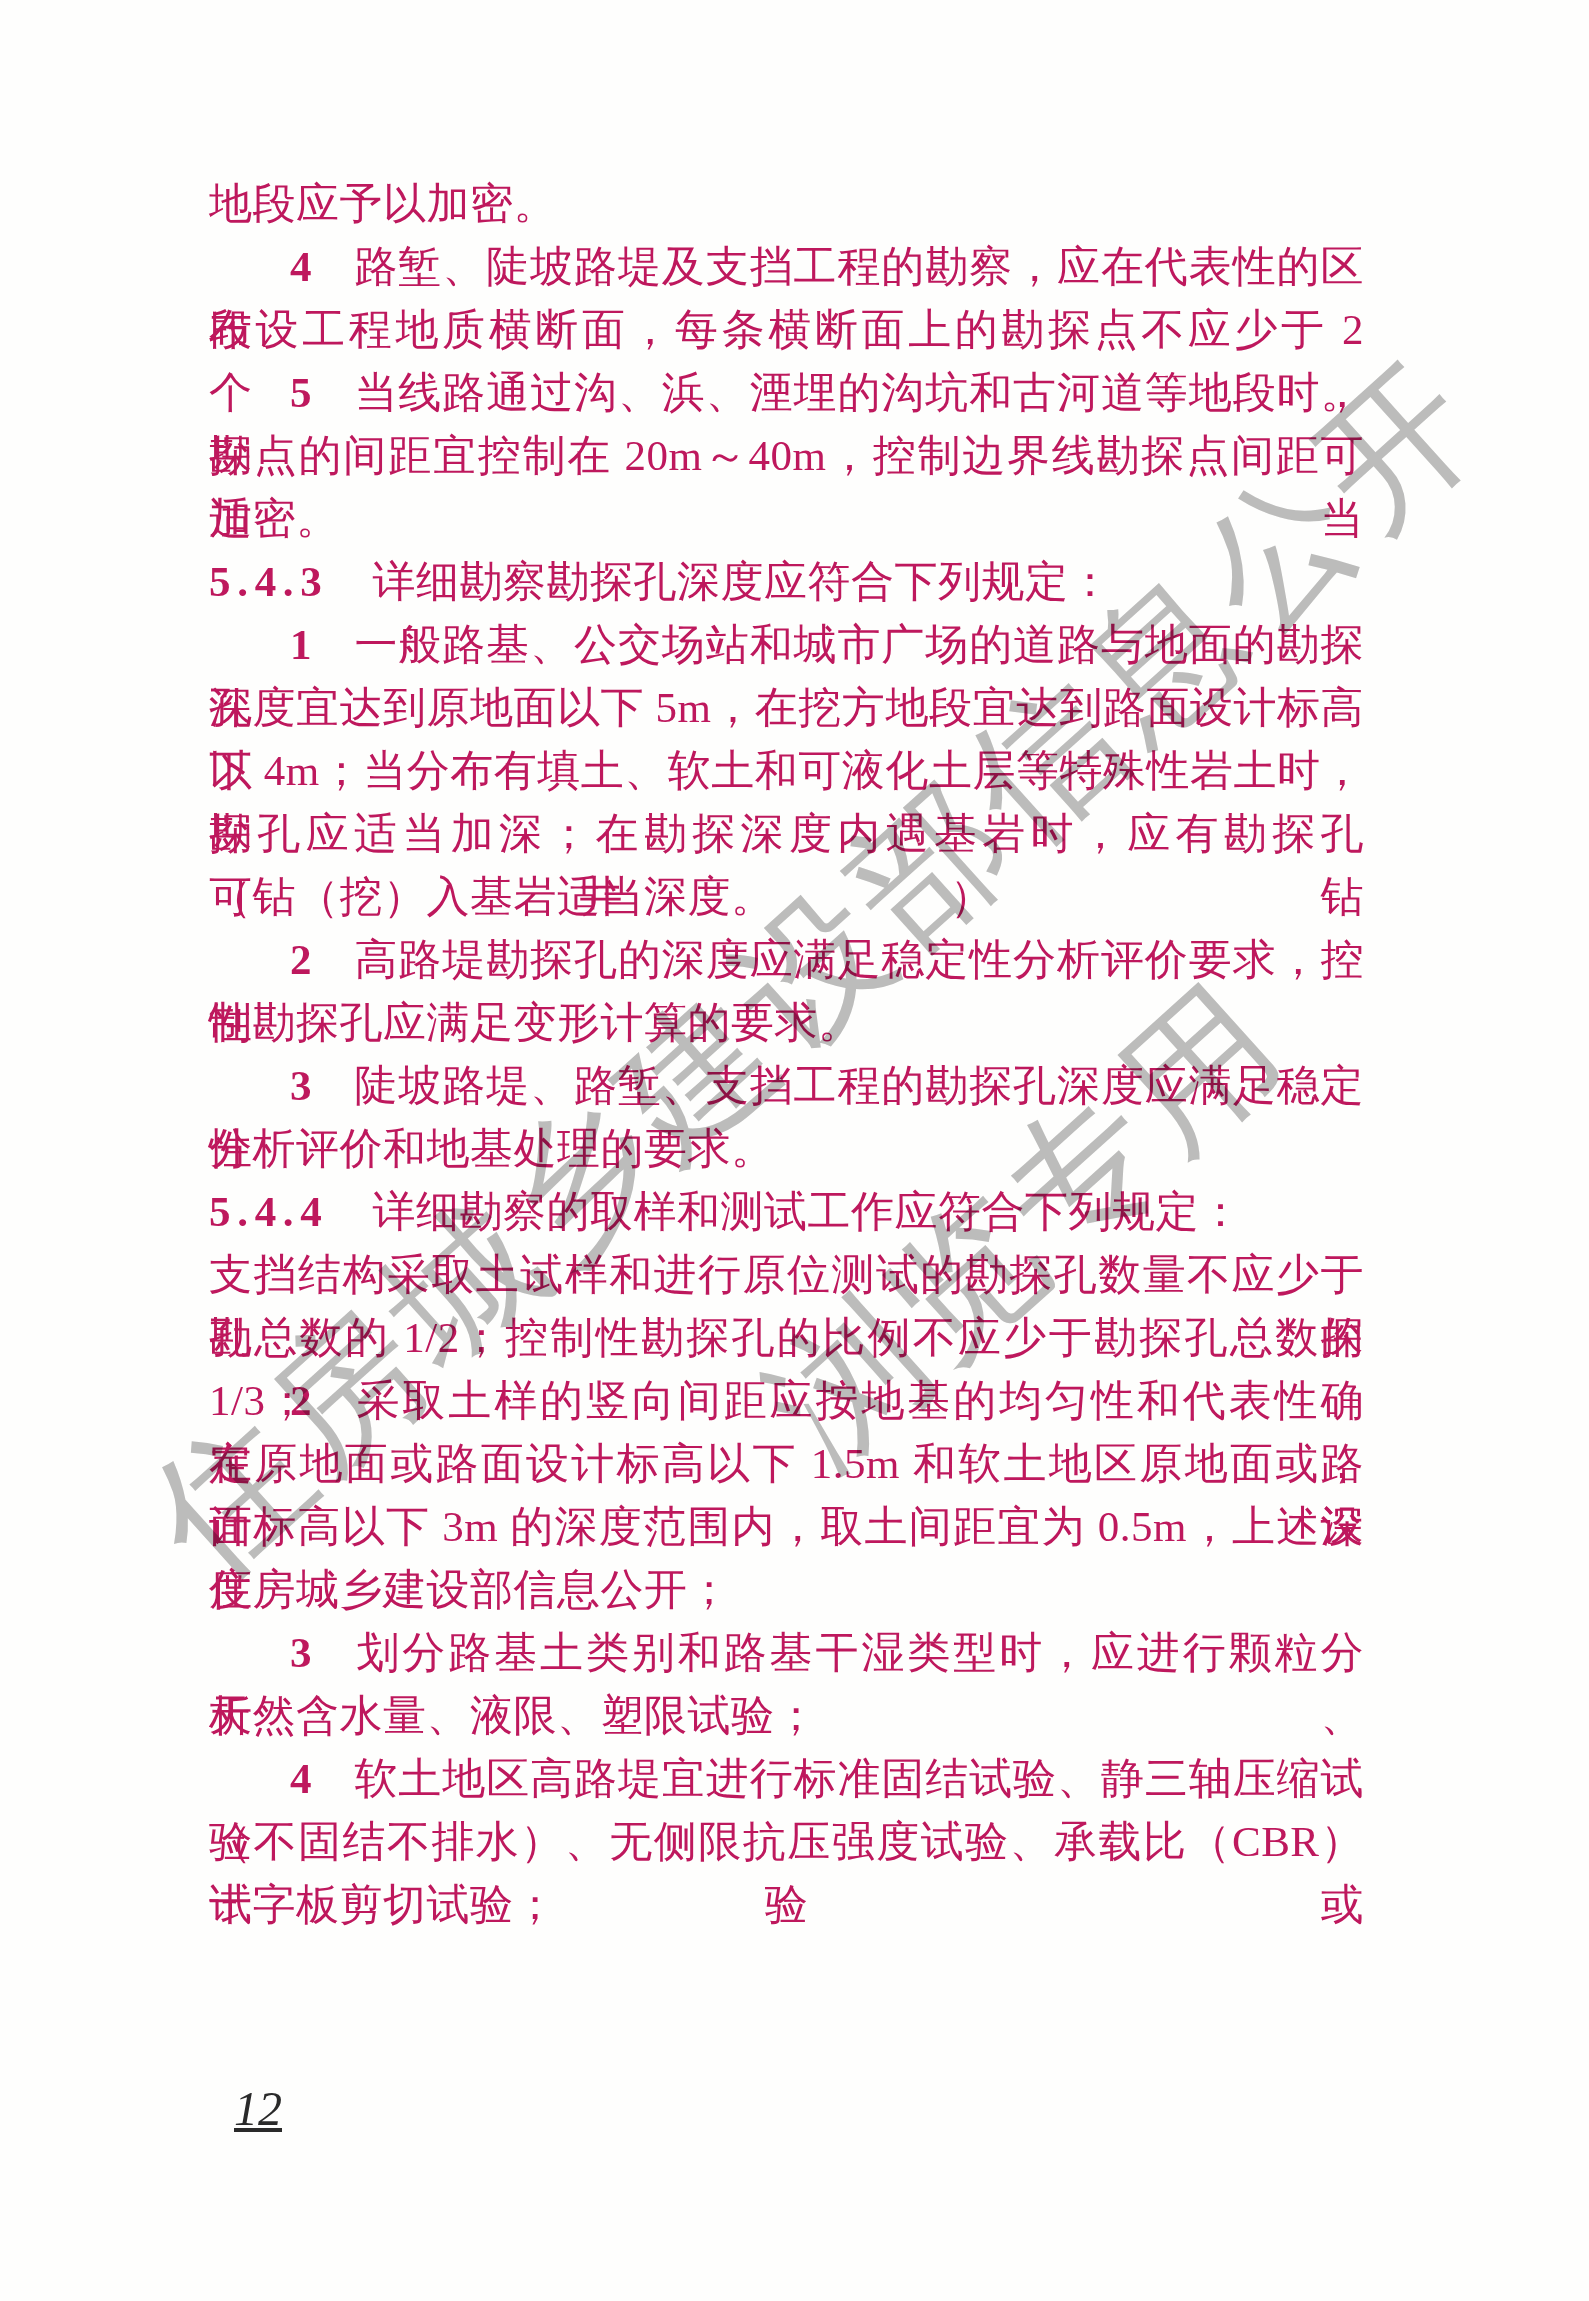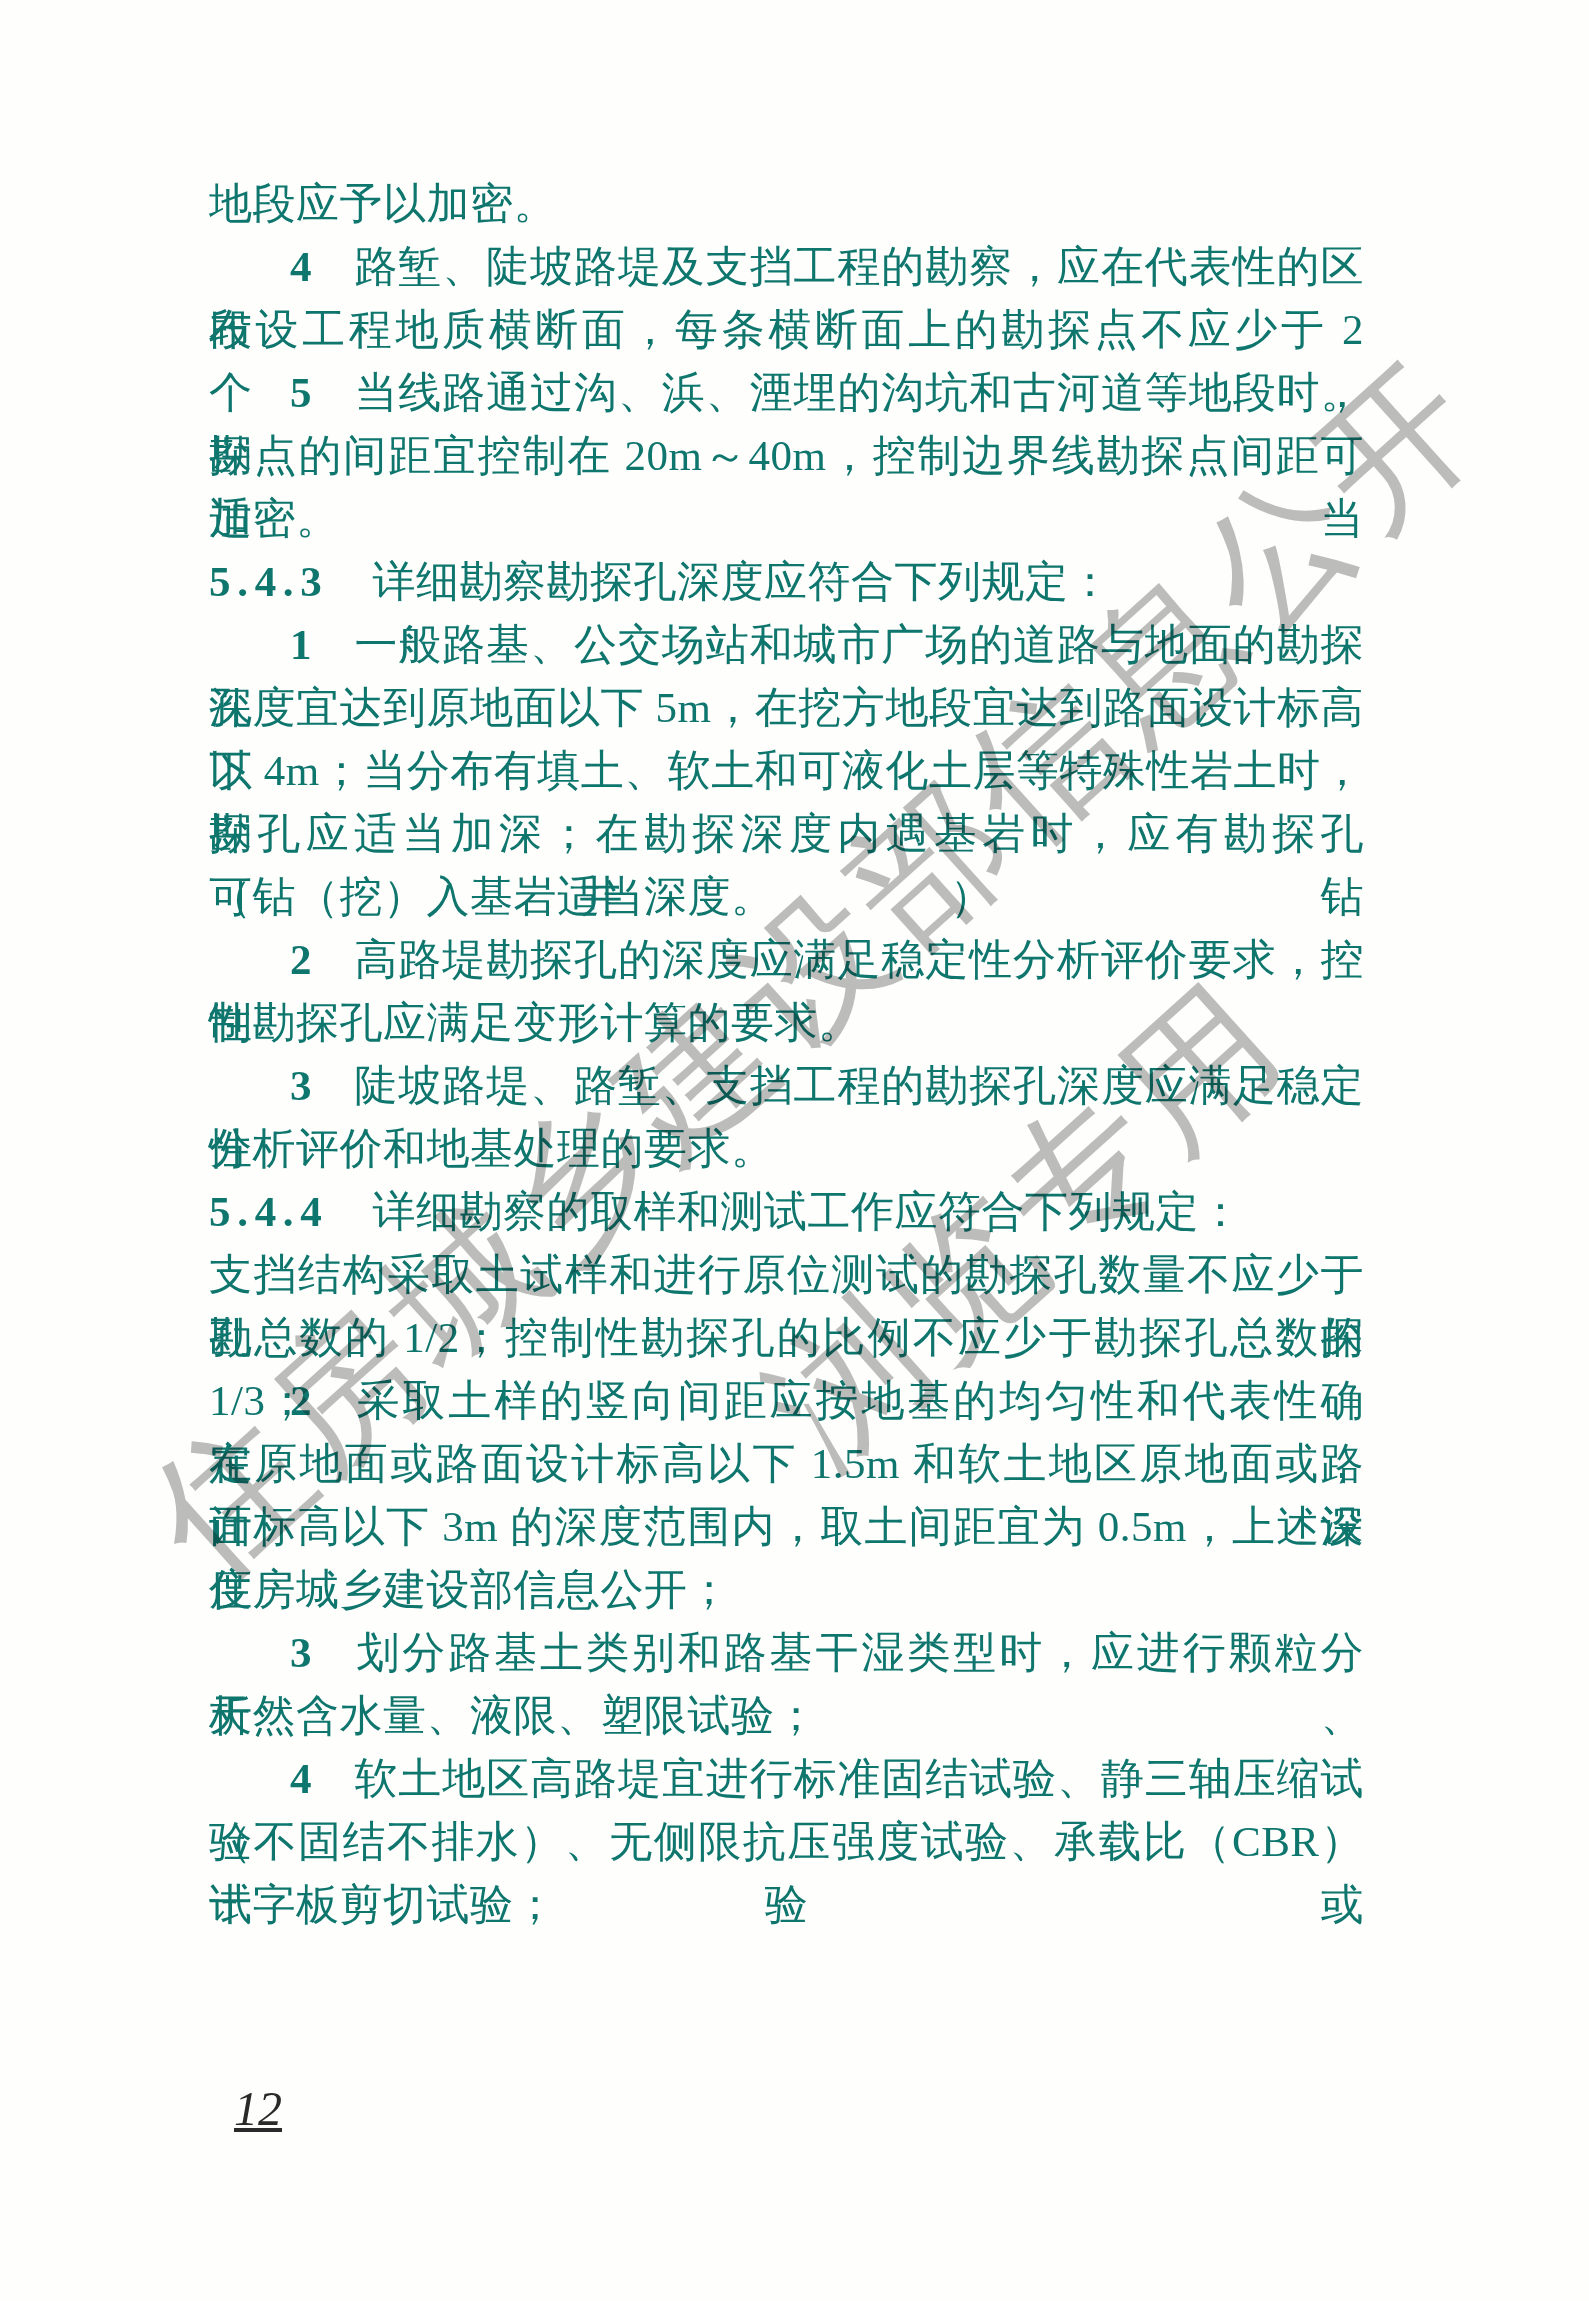--- a/index.html
+++ b/index.html
@@ -13,21 +13,21 @@
   }
   .textblock{
     position:absolute;
     left:209px;top:172px;width:1155px;
     z-index:1;
   }
   .line{
     font-size:43px;
     height:63px;
     line-height:63px;
-    color:#0f766e;
+    color:#be185d;
     letter-spacing:0.5px;
   }
   .line.j{
     text-align:justify;
     text-align-last:justify;
   }
   .line.item{ text-indent:81px; }
   .num{ font-weight:bold; padding-right:42px; }
   .line.section .num{ letter-spacing:6.7px; padding-right:44px;margin-top:40px; }
   .watermark{

